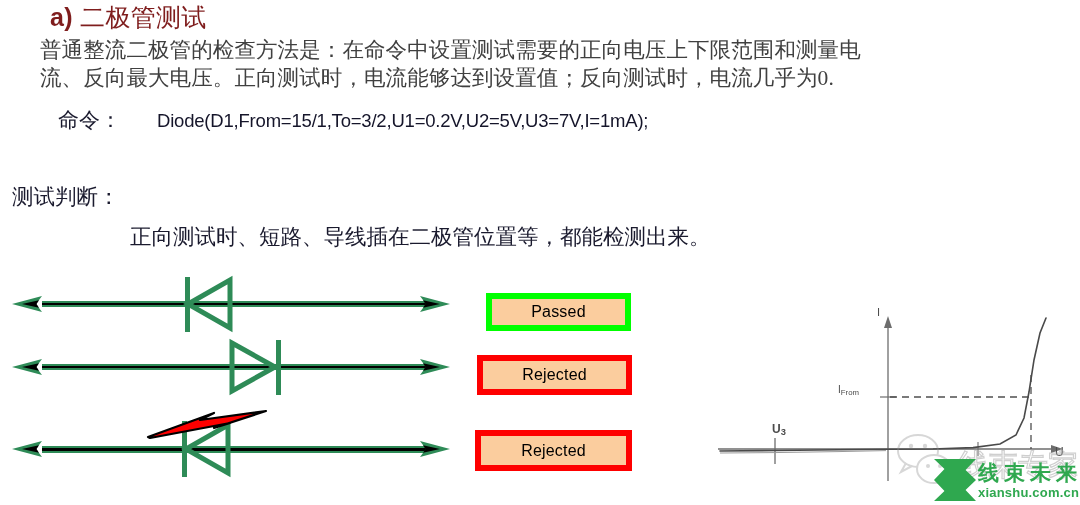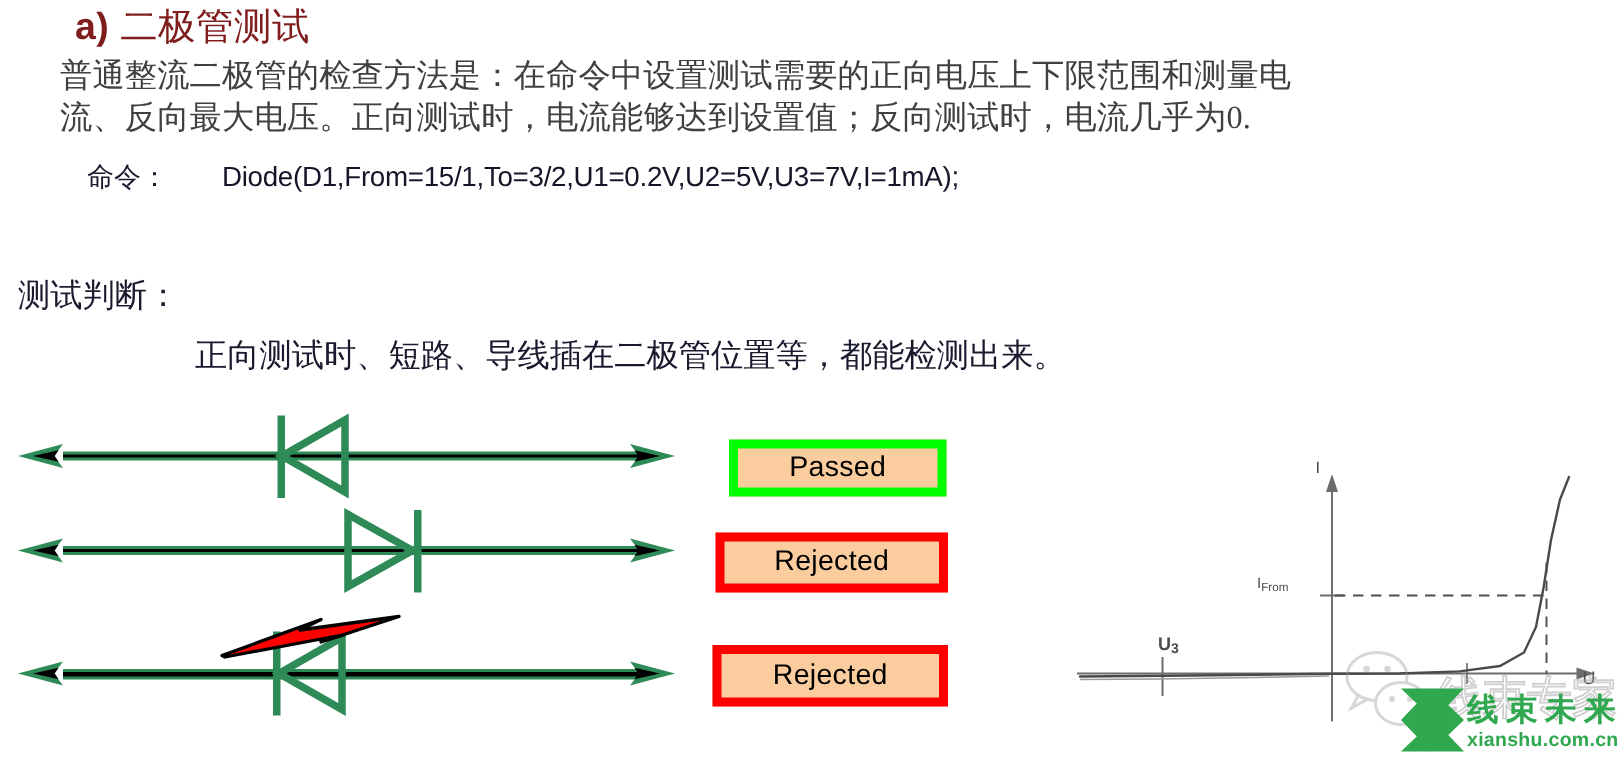--- a/index.html
+++ b/index.html
@@ -55,21 +55,21 @@
   .cmd-row {
     position: absolute;
     left: 58px;
     top: 106px;
     display: flex;
     align-items: baseline;
     white-space: nowrap;
   }
   .cmd-label {
     font-family: "Liberation Serif", "DejaVu Serif", serif;
-    font-size: 18px;
+    font-size: 21px;
     color: #1a1a2e;
   }
   .cmd-text {
     font-family: "Liberation Sans", "DejaVu Sans", sans-serif;
     font-size: 18.5px;
     color: #15152a;
     margin-left: 36px;
     letter-spacing: -0.2px;
   }
 
@@ -102,21 +102,21 @@
   }
 
   
   .badge {
     position: absolute;
     box-sizing: border-box;
     display: flex;
     align-items: center;
     justify-content: center;
     font-family: "Liberation Sans", "DejaVu Sans", sans-serif;
-    font-size: 19px;
+    font-size: 16px;
     color: #000000;
     background: #fbcd9e;
     letter-spacing: 0.2px;
   }
   .badge-passed {
     left: 486px; top: 293px;
     width: 145px; height: 38px;
     border: 6px solid #00ff00;
   }
   .badge-rejected-1 {

